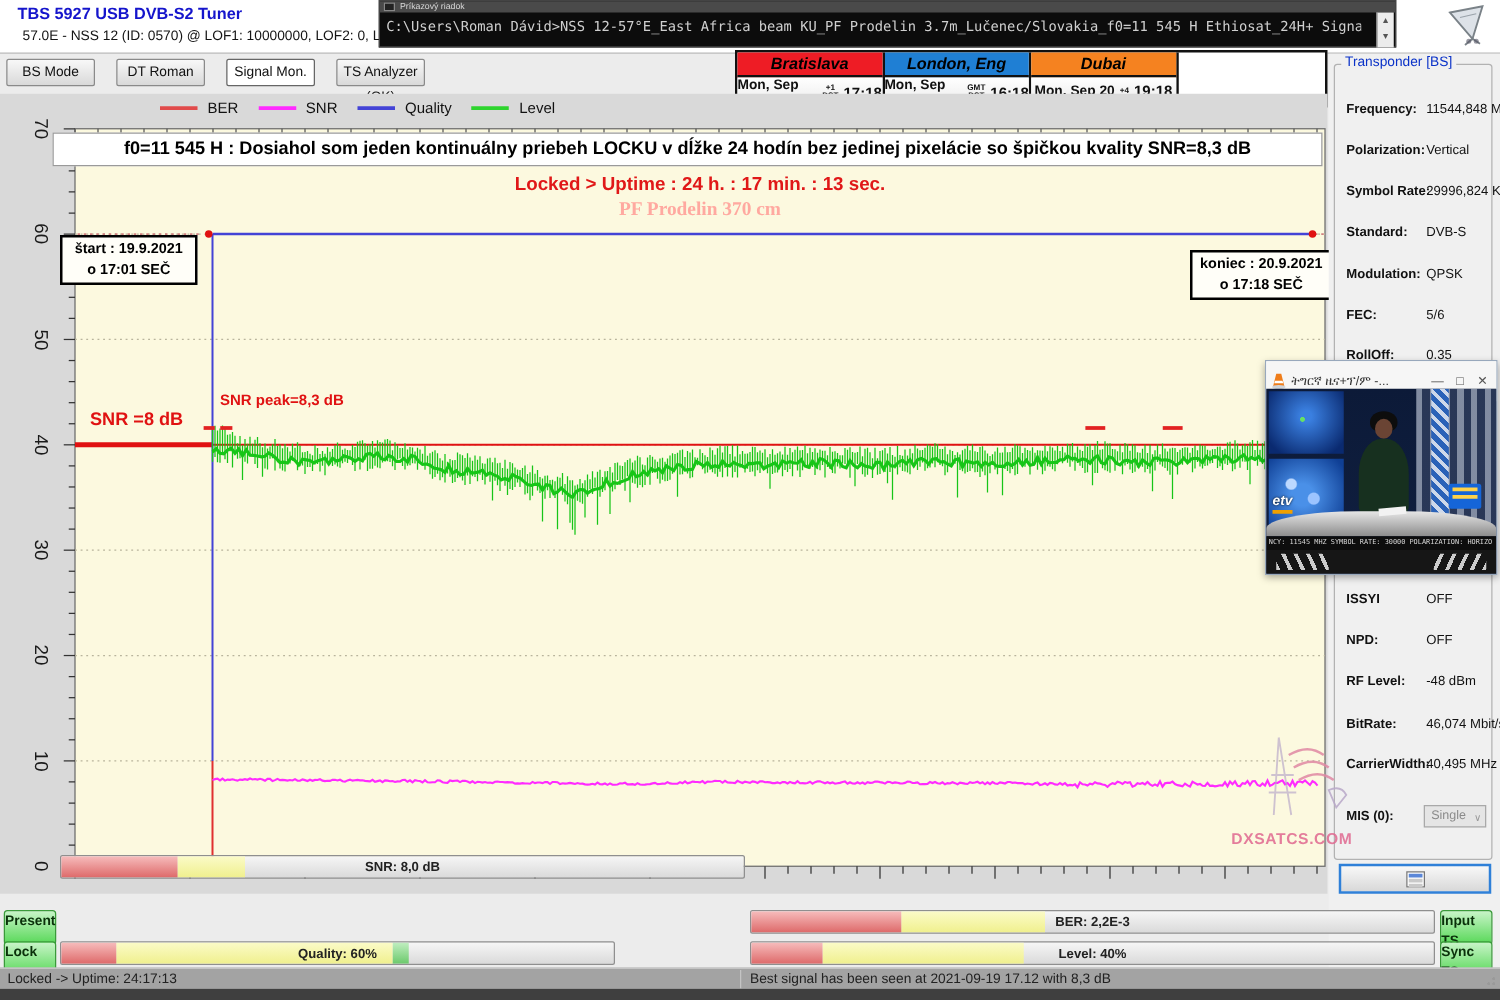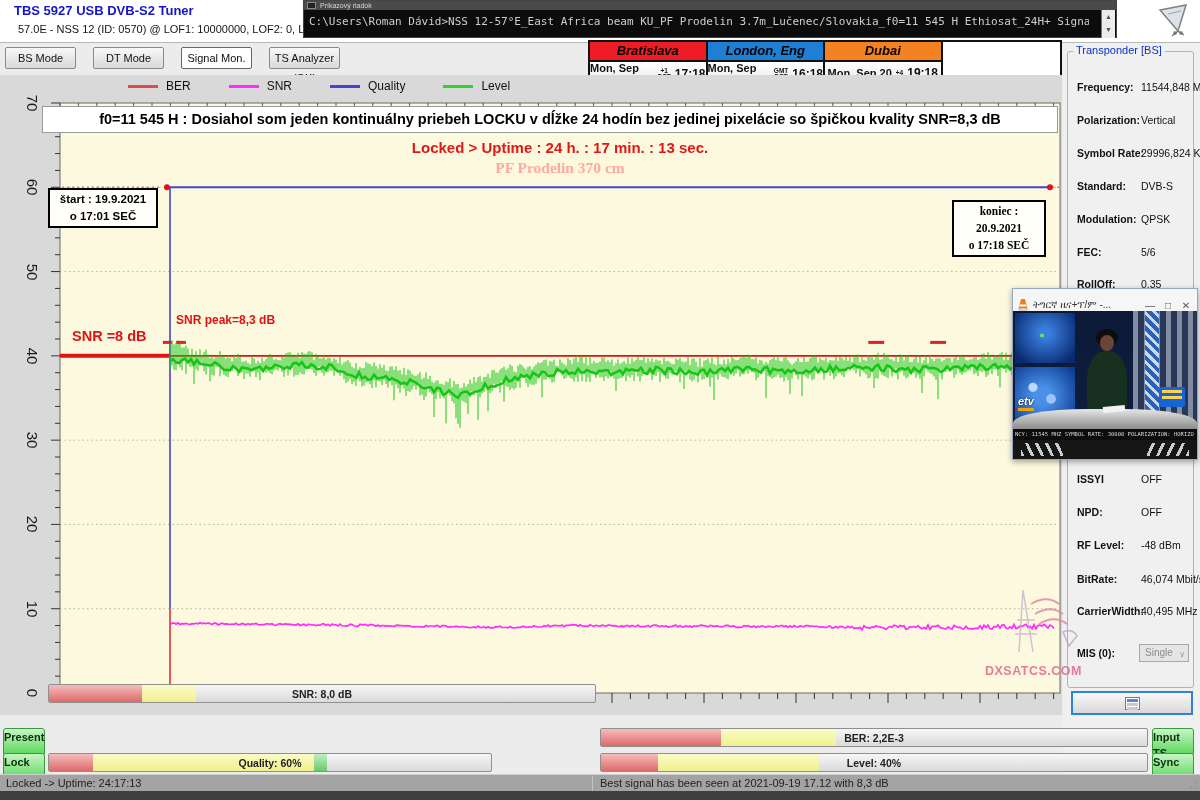--- a/index.html
+++ b/index.html
@@ -32,35 +32,35 @@
   .clock-tz { display:flex; flex-direction:column; align-items:center; line-height:6px; }
   .clock-tz b { font-size:6.5px; color:#111; }
   .clock-time { font-weight:bold; font-size:12px; color:#111; }
 
   
   #tabs { left:5px; top:47px; height:22px; display:flex; gap:17px; }
   .tab { width:71px; height:22px; background:linear-gradient(#f8f8f8,#d9d9d9); border:1px solid #8a8a8a; font-size:11px; text-align:center; line-height:20px; color:#111; border-radius:2px; }
   .tab.active { background:#ffffff; border:1px solid #666; }
 
   
-  #legend { left:128px; top:79px; display:flex; gap:38px; align-items:center; }
+  #legend { left:128px; top:79px; display:flex; gap:16px; align-items:center; }
   .leg-item { display:flex; align-items:center; gap:8px; }
   .leg-line { width:30px; height:3px; }
   .leg-label { font-size:12px; color:#111; }
 
   
   #chart { left:0; top:75px; width:1062px; height:640px; background:#d9d9d9; }
   #chartsvg { position:absolute; left:0; top:0; }
   .ylab { position:absolute; width:22px; height:22px; display:flex; align-items:center; justify-content:center; transform:rotate(90deg); font-size:15px; color:#1a1a1a; }
   #headline-box { left:42px; top:31px; width:1016px; height:27px; background:#ffffff; border:1px solid #9a9a9a; text-align:center; font-weight:bold; font-size:14.5px; line-height:25px; color:#000; white-space:nowrap; overflow:hidden; }
   #uptime-text { left:60px; top:64px; width:1000px; text-align:center; font-weight:bold; font-size:15px; color:#e01818; }
   #antenna-text { left:60px; top:84px; width:1000px; text-align:center; font-weight:bold; font-size:15.5px; color:#ffa9a0; font-family:"Liberation Serif", serif; }
   .range-box { background:#fffef8; border:2px solid #000; text-align:center; font-weight:bold; font-size:11.5px; line-height:17px; color:#000; padding:1px 4px; }
   #start-box { left:48px; top:113px; width:110px; }
-  #end-box { left:952px; top:125px; width:94px;font-family:Liberation Serif, serif; }
+  #end-box { left:952px; top:125px; width:114px; }
   #snr-ref-label { left:72px; top:253px; font-weight:bold; font-size:14.5px; color:#e01212; }
   #snr-peak-label { left:176px; top:238px; font-weight:bold; font-size:12px; color:#e01212; }
 
   
   #sidebar { left:1063px; top:43px; width:137px; height:748px; background:#f0f0f0; }
   #groupbox { left:4px; top:8px; width:127px; height:637px; border:1px solid #b2b2b2; border-radius:3px; }
   #group-label { left:10px; top:1px; background:#f0f0f0; padding:0 3px; color:#0a32c8; font-size:11px; }
   .trow { left:0; top:0; width:137px; height:14px; }
   .tlab { position:absolute; left:14px; font-weight:bold; font-size:10.5px; color:#111; }
   .tval { position:absolute; left:78px; font-size:10.5px; color:#111; white-space:nowrap; }
@@ -189,21 +189,21 @@
           <b>+2</b>
           <b>DST</b>
         </span>
       <span class="clock-time">18:18</span>
     </div>
   </div>
 </div>
 
 <div id="tabs" class="abs">
   <div class="tab">BS Mode</div>
-  <div class="tab">DT Mode</div>
+  <div class="tab">DT Roman</div>
   <div class="tab active">Signal Mon.</div>
   <div class="tab">TS Analyzer (OK)</div>
 </div>
 
 <div id="chart" class="abs">
   <svg id="chartsvg" width="1062" height="640" viewBox="0 0 1062 640">
       <rect x="60" y="28" width="1000" height="590" fill="#fcf9df" stroke="#6b6b6b"></rect>
       <line x1="60" y1="533.7142857142857" x2="1060" y2="533.7142857142857" stroke="#b8b49c" stroke-width="1" stroke-dasharray="1.5,3"></line>
       <line x1="60" y1="449.42857142857144" x2="1060" y2="449.42857142857144" stroke="#b8b49c" stroke-width="1" stroke-dasharray="1.5,3"></line>
       <line x1="60" y1="365.1428571428571" x2="1060" y2="365.1428571428571" stroke="#b8b49c" stroke-width="1" stroke-dasharray="1.5,3"></line>

